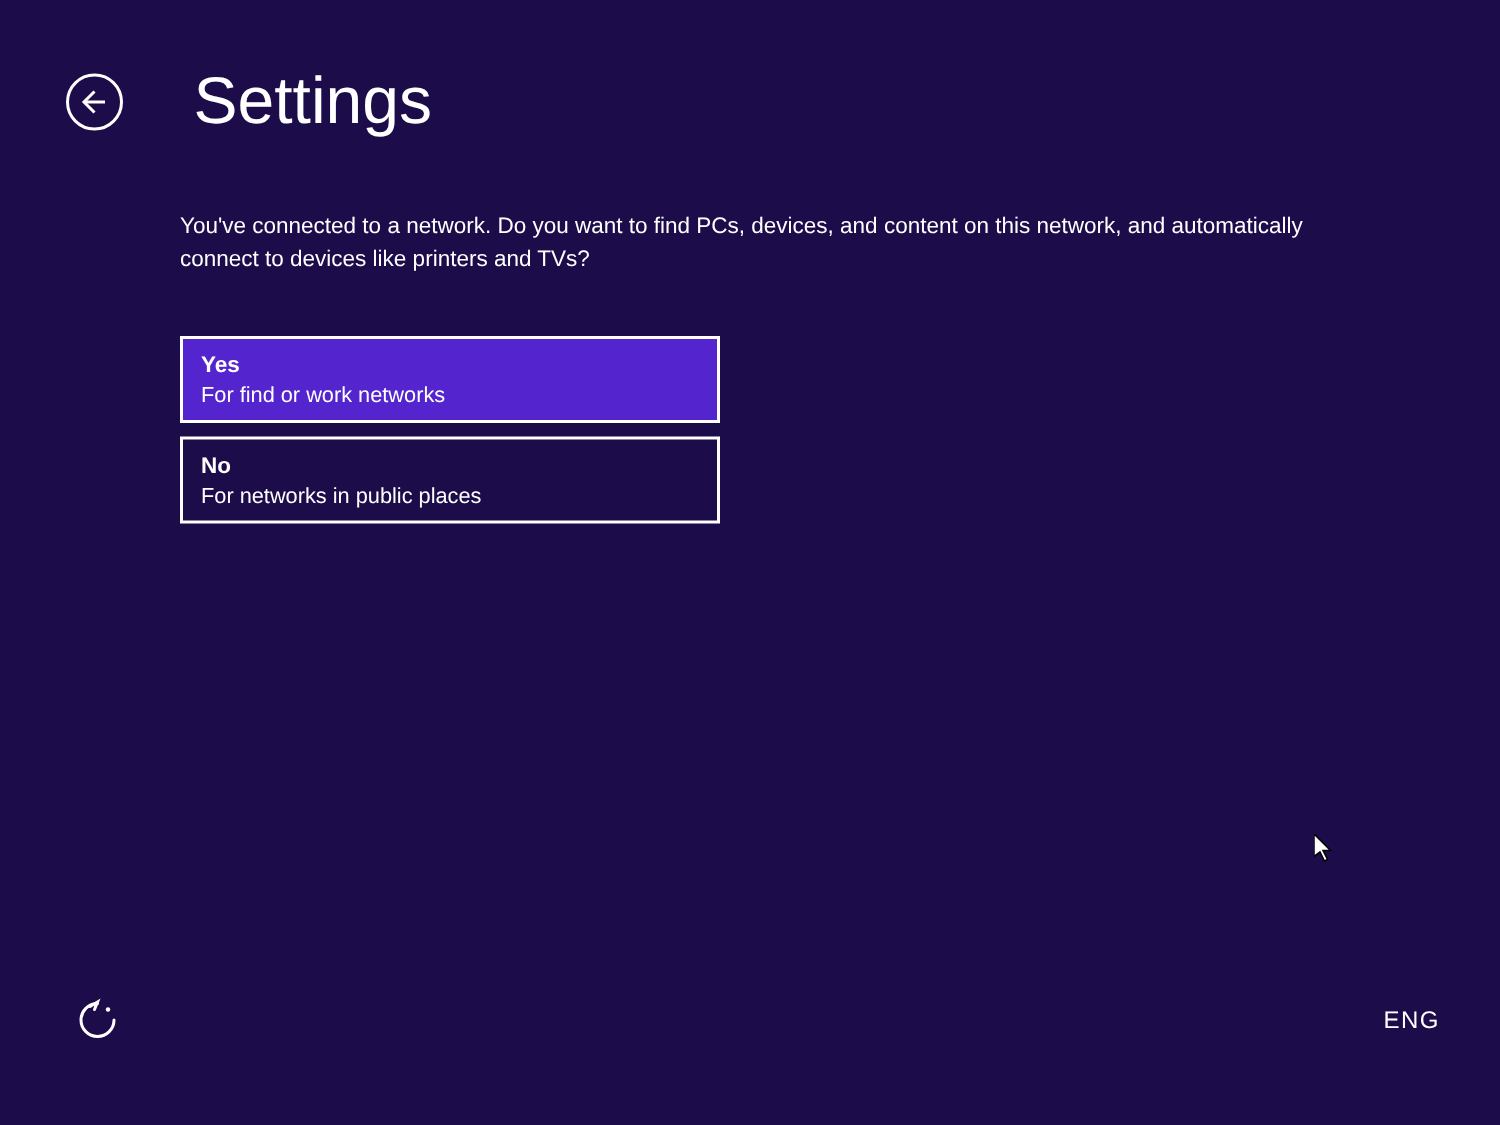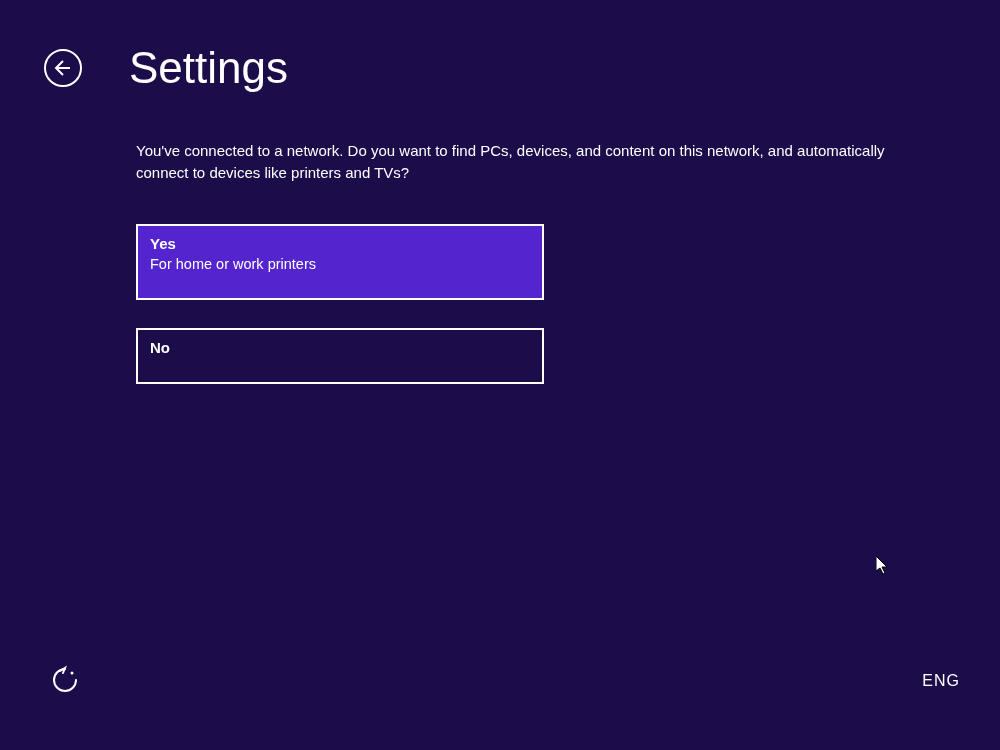--- a/index.html
+++ b/index.html
@@ -35,37 +35,37 @@
     .page-title {
       font-size: 44px;
       font-weight: 200;
       letter-spacing: 0px;
       line-height: 1;
     }
 
     .content {
       position: absolute;
       top: 140px;
-      left: 136px;
+      left: 120px;
       width: 760px;
     }
 
     .prompt {
       font-size: 15px;
       line-height: 22px;
       font-weight: 400;
       color: #ffffff;
       margin-bottom: 40px;
     }
 
     .option {
       border: 2px solid #ffffff;
-      width: 408px;
-      padding: 8px 12px 24px 12px;
-      margin-bottom: 28px;
+      width: 360px;
+      padding: 8px 12px 6px 12px;
+      margin-bottom: 9px;
       cursor: pointer;
     }
     .option.selected {
       background: #5424cf;
     }
     .option-title {
       font-size: 15px;
       font-weight: 600;
       line-height: 20px;
     }
@@ -113,25 +113,26 @@
     </span>
   </div>
   <h1 class="page-title">Settings</h1>
 </div>
 
 <div class="content">
   <p class="prompt">You've connected to a network. Do you want to find PCs, devices, and content on this network, and automatically connect to devices like printers and TVs?</p>
 
   <div class="option selected">
     <div class="option-title">Yes</div>
-    <div class="option-sub">For home or work printers</div>
+    <div class="option-sub">For find or work networks</div>
   </div>
 
   <div class="option">
     <div class="option-title">No</div>
+    <div class="option-sub">For networks in public places</div>
   </div>
 </div>
 
 <div class="ease-icon">
   <span>
     <svg width="30" height="30" viewBox="0 0 30 30">
       <g stroke="#ffffff" stroke-width="2" fill="none" stroke-linecap="round">
         <path d="M15 4 A11 11 0 1 0 26 15"></path>
         <polyline points="10,6 15,3 13,8"></polyline>
         <circle cx="22" cy="8" r="1.5" fill="#ffffff" stroke="none"></circle>

